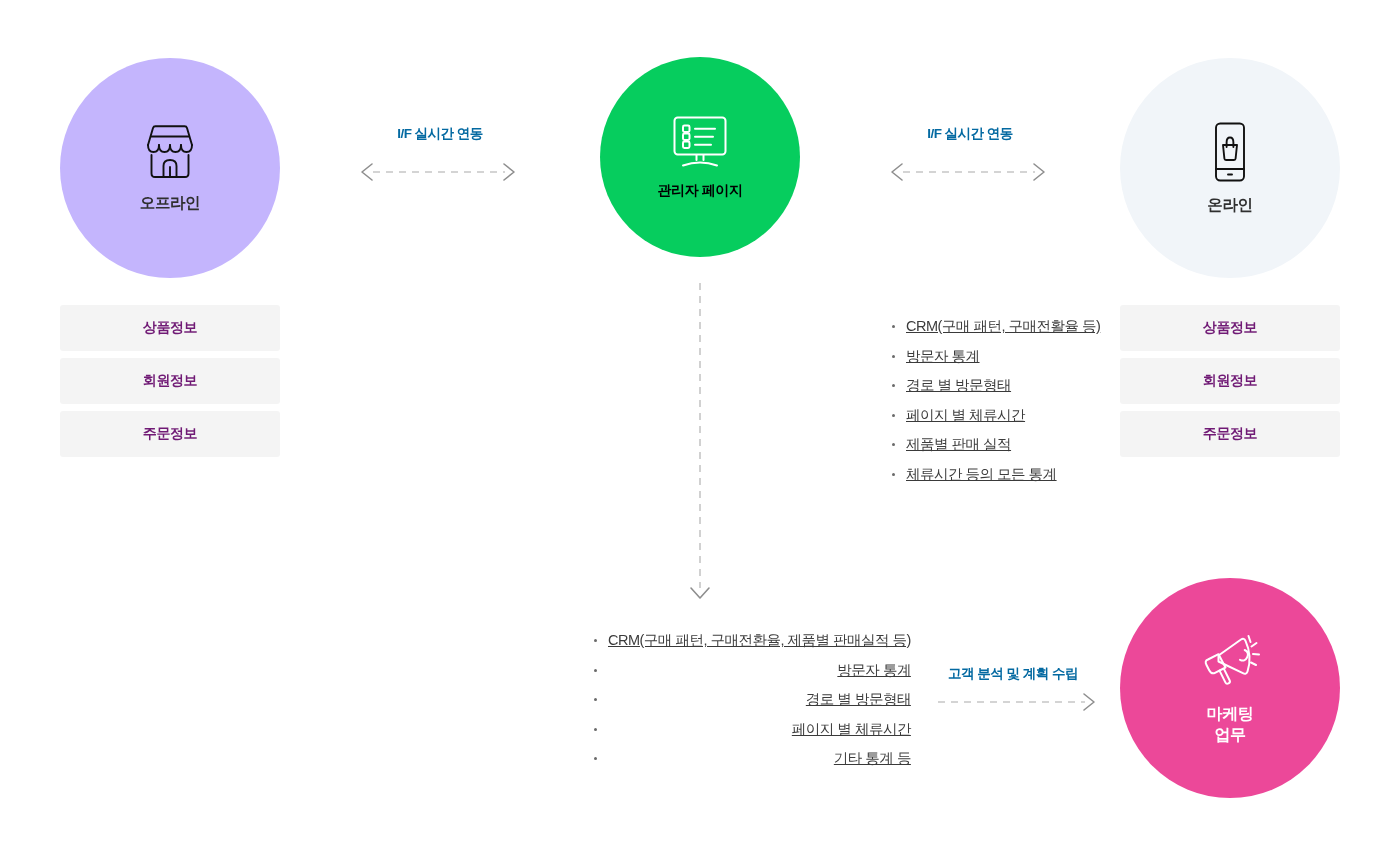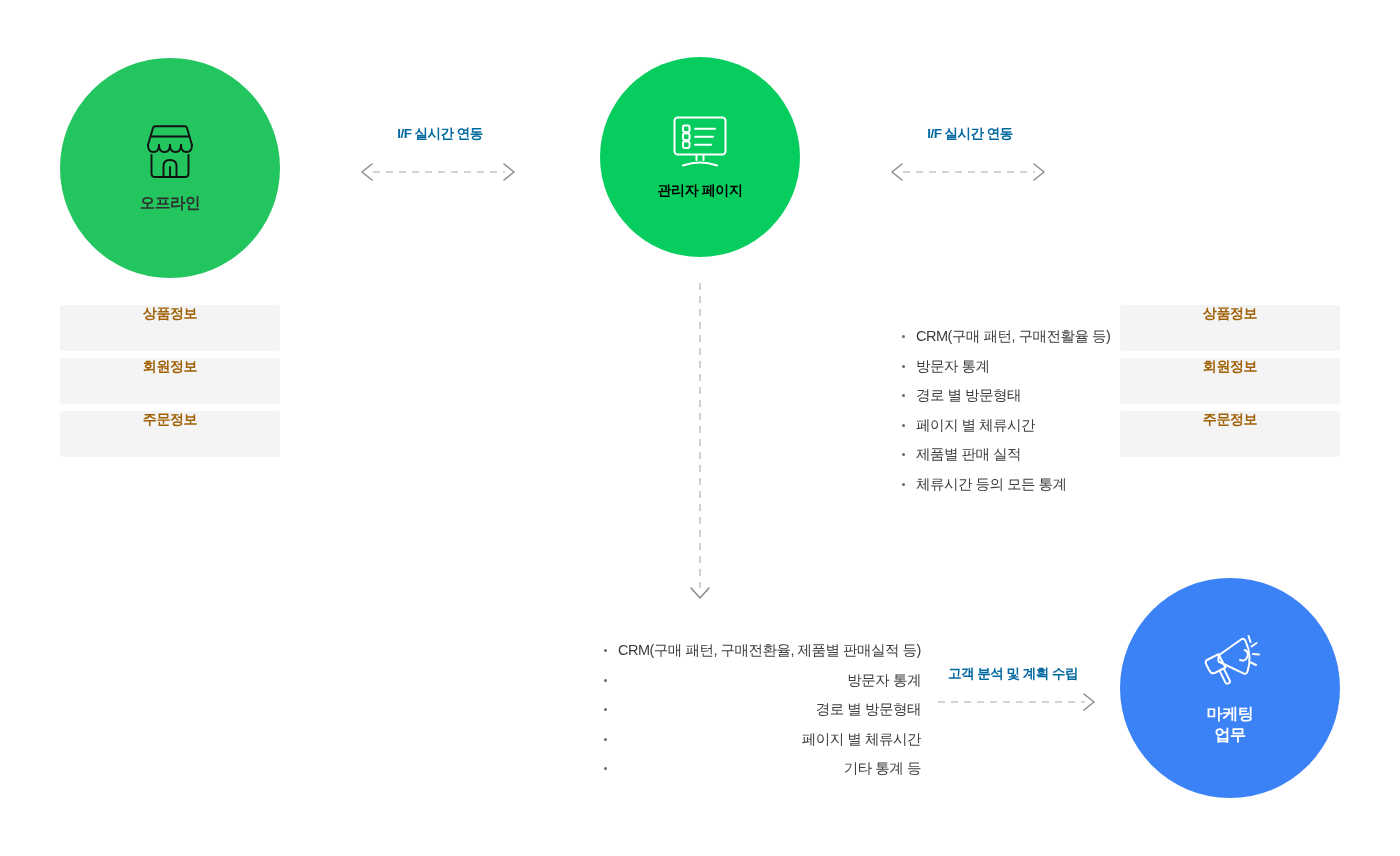--- a/index.html
+++ b/index.html
@@ -42,21 +42,21 @@
     font-size: 15.5px;
     font-weight: bold;
     letter-spacing: -0.4px;
     text-align: center;
     line-height: 1.3;
   }
 
   .circle-offline {
     left: 60px; top: 58px;
     width: 220px; height: 220px;
-    background: #22c55e;
+    background: #c4b5fd;
   }
   .circle-offline .node-icon { margin-bottom: 12px; }
   .circle-offline .node-label { color: #2f2f2f; }
 
   .circle-online {
     left: 1120px; top: 58px;
     width: 220px; height: 220px;
     background: #f1f5f9;
   }
   .circle-online .node-icon { margin-bottom: 12px; }
@@ -66,54 +66,55 @@
     left: 600px; top: 57px;
     width: 200px; height: 200px;
     background: #06cd5e;
   }
   .circle-admin .node-icon { margin-bottom: 12px; }
   .circle-admin .node-label { color: #000000; font-size: 14px; }
 
   .circle-marketing {
     left: 1120px; top: 578px;
     width: 220px; height: 220px;
-    background: #3b82f6;
+    background: #ec4899;
   }
   .circle-marketing .node-icon { margin-bottom: 12px; }
   .circle-marketing .node-label { color: #ffffff; font-size: 16px; }
 
   
   .box-col {
     position: absolute;
     display: flex;
     flex-direction: column;
     gap: 7px;
   }
   .box-col-left  { left: 60px;   top: 305px; width: 220px; }
   .box-col-right { left: 1120px; top: 305px; width: 220px; }
   .info-box {
     height: 46px;
     background: #f4f4f4;
     border-radius: 3px;
     display: flex;
-    align-items: flex-start;
+    align-items: center;
     justify-content: center;
     font-size: 14px;
     font-weight: bold;
     letter-spacing: -0.4px;
-    color: #a16207;
+    color: #701a75;
     box-sizing: border-box;
   }
 
   
   .bullet-list {
     position: absolute;
-    margin: 18px;
+    margin: 8px;
     padding: 0;
     list-style: none;
+    text-decoration: underline;
   }
   .bullet-list li {
     position: relative;
     padding-left: 14px;
     font-size: 14.5px;
     letter-spacing: -0.5px;
     color: #3c3c3c;
     line-height: 1;
     margin-bottom: 15px;
     white-space: nowrap;
@@ -216,20 +217,33 @@
         <line x1="26" y1="21.8" x2="44" y2="21.8"></line>
         <line x1="26" y1="29.8" x2="42" y2="29.8"></line>
         <line x1="27.5" y1="40" x2="27.5" y2="45"></line>
         <line x1="34.5" y1="40" x2="34.5" y2="45"></line>
         <path d="M14 50.5 Q31 44.5 48 50.5"></path>
       </svg>
     </span>
     <span class="node-label">관리자 페이지</span>
   </div>
 
+  <div class="node-circle circle-online">
+    <span class="node-icon">
+      <svg width="46" height="62" viewBox="0 0 46 62" fill="none" stroke="#111111" stroke-width="1.9" stroke-linecap="round" stroke-linejoin="round">
+        <rect x="9" y="2.5" width="28" height="57" rx="4.2"></rect>
+        <line x1="9" y1="48" x2="37" y2="48"></line>
+        <line x1="21" y1="53.5" x2="25" y2="53.5"></line>
+
+        <path d="M16 24 L17.4 37.5 Q17.5 39 19 39 L27 39 Q28.5 39 28.6 37.5 L30 24 Z"></path>
+        <path d="M19.6 26 L19.6 21.5 Q19.6 16.5 23 16.5 Q26.4 16.5 26.4 21.5 L26.4 26"></path>
+      </svg>
+    </span>
+    <span class="node-label">온라인</span>
+  </div>
 
   <div class="node-circle circle-marketing">
     <span class="node-icon">
       <svg width="64" height="62" viewBox="0 0 64 62" fill="none" stroke="#ffffff" stroke-width="2" stroke-linecap="round" stroke-linejoin="round">
 
         <path d="M20.5 25.5 L43 9.5 Q46 7.6 47.5 10.8 Q54.5 26 49.5 41.5 Q48.3 45 44.9 43.2 L20.5 31.5 Z"></path>
 
         <path d="M10 29.5 L20.5 24.2 L27.5 37.5 L17 42.8 Q13.5 44.5 11.2 40.2 L8.5 35 Q6.3 30.8 10 29.5 Z"></path>
 
         <path d="M21.5 40.6 L27.5 52.6 Q28.4 54.4 30.5 53.4 Q32.6 52.3 31.7 50.5 L25.9 38.9"></path>

